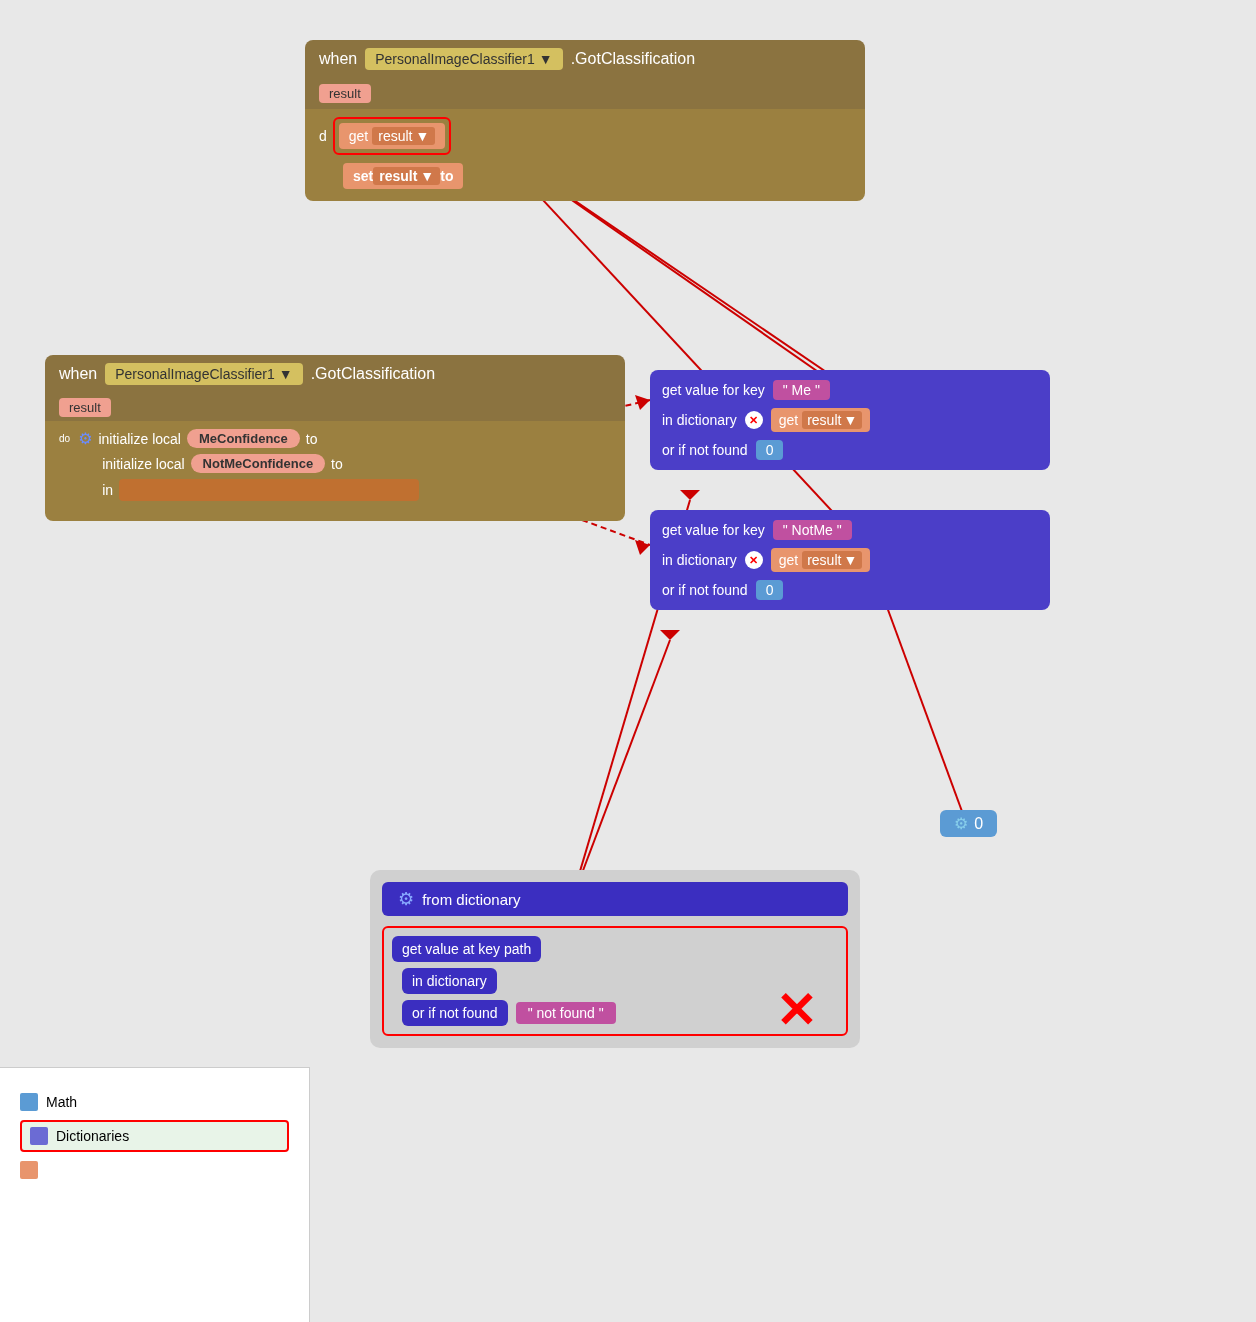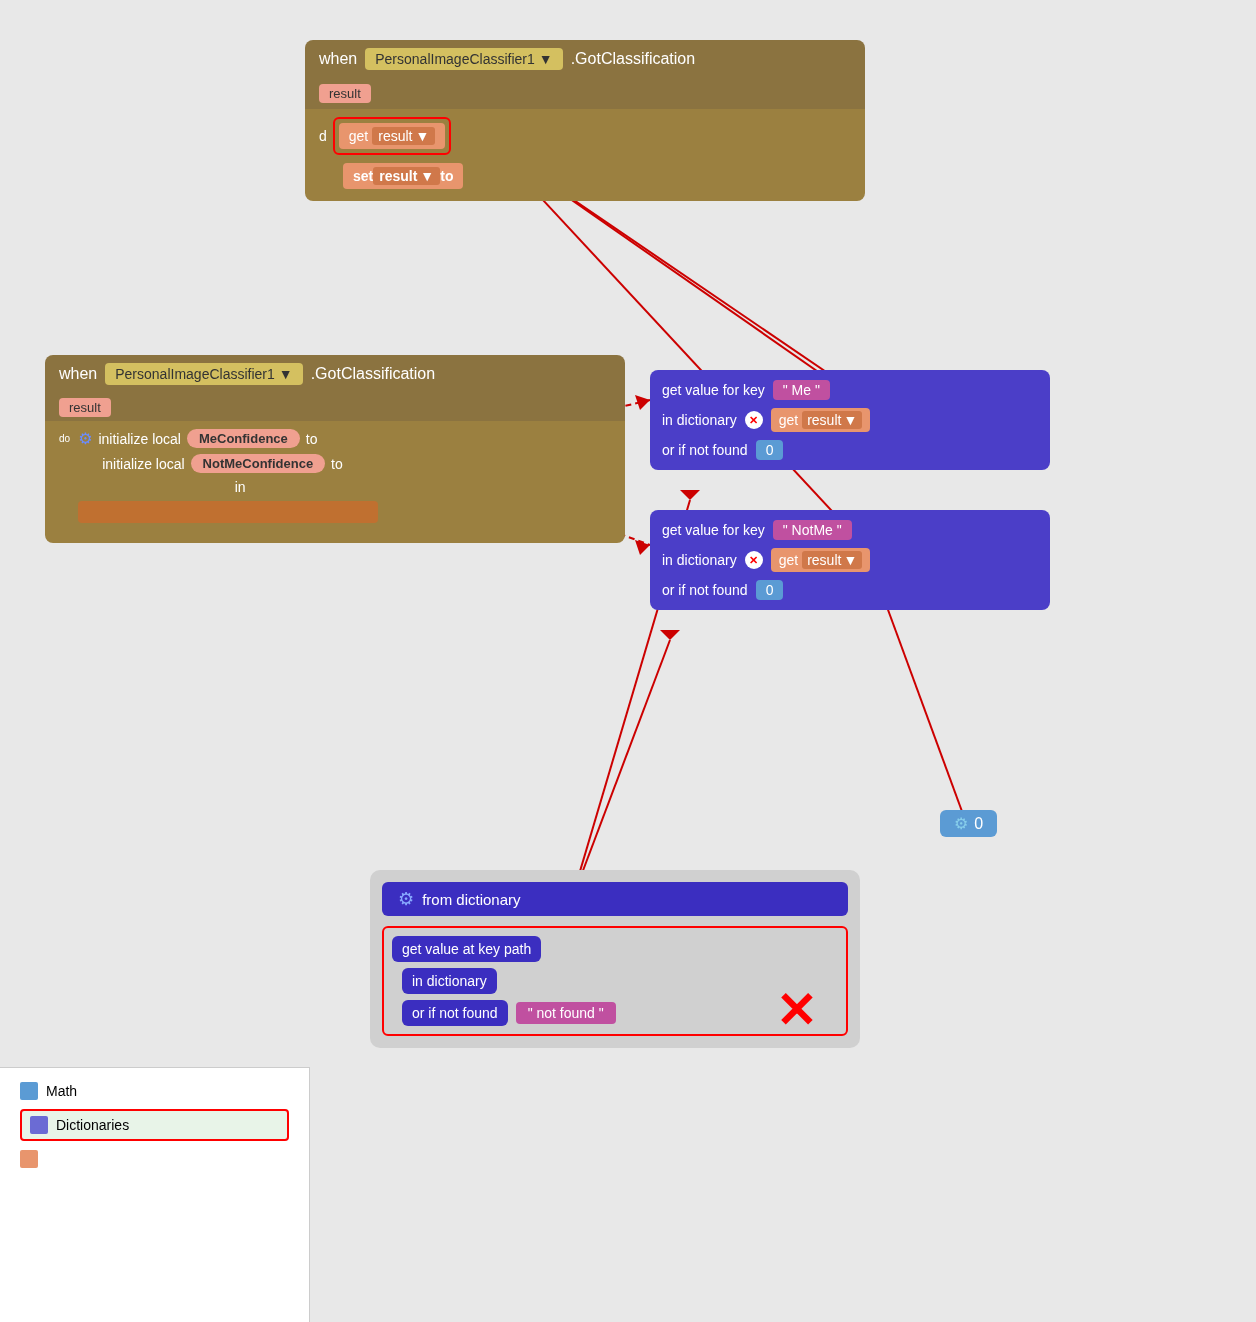--- a/index.html
+++ b/index.html
@@ -151,21 +151,21 @@
             <span style="background:#F0A090; color:#333; border-radius:12px; padding:2px 12px; font-size:13px; font-weight:bold;">MeConfidence</span>
             <span style="color:white;">to</span>
           </div>
 
           <div style="display:flex; align-items:center; gap:6px;">
             <span style="color:white; margin-left:24px;">initialize local</span>
             <span style="background:#F0A090; color:#333; border-radius:12px; padding:2px 12px; font-size:13px; font-weight:bold;">NotMeConfidence</span>
             <span style="color:white;">to</span>
           </div>
 
-          <div style="display:flex; align-items:center; gap:6px;flex-direction:column;">
+          <div style="display:flex; align-items:center; gap:6px;">
             <span style="color:white; margin-left:24px;">in</span>
             <div style="background:#C07030; border-radius:4px; height:22px; width:300px;"></div>
           </div>
         </div>
       </div>
     </div>
   </div>
 
   <div style="position:absolute; top:370px; left:650px; width:400px; background:#4B3EC8; border-radius:8px; padding:6px 12px;">
     <div style="display:flex; align-items:center; gap:8px; padding:4px 0; color:white; font-size:14px;">
@@ -241,21 +241,21 @@
         <div style="background:#3B2EC0; color:white; border-radius:6px; padding:5px 10px; font-size:14px;">
           <span>or if not found</span>
         </div>
         <span style="background:#C050A0; color:white; border-radius:4px; padding:3px 12px; font-size:14px;">" not found "</span>
 
         <div style="position:absolute; right:20px; top:-15px; color:red; font-size:50px; font-weight:bold; line-height:1;">✕</div>
       </div>
     </div>
   </div>
 
-  <div style="position:absolute; bottom:0; left:0; width:310px; height:255px; background:white; border-top:1px solid #ccc; border-right:1px solid #ccc; padding:9px 20px;">
+  <div style="position:absolute; bottom:0; left:0; width:310px; height:255px; background:white; border-top:1px solid #ccc; border-right:1px solid #ccc; padding:20px 20px;">
 
     <div class="sidebar-item">
       <div class="sidebar-icon" style="background:#5B9BD4;"></div>
       <span>Math</span>
     </div>
 
 
 
     <div style="display:flex; align-items:center; gap:8px; padding:5px 8px; border:2px solid red; border-radius:4px; background:#e8f4e8; margin:4px 0;">
       <div class="sidebar-icon" style="background:#6B6BD4; border-radius:2px;"></div>

